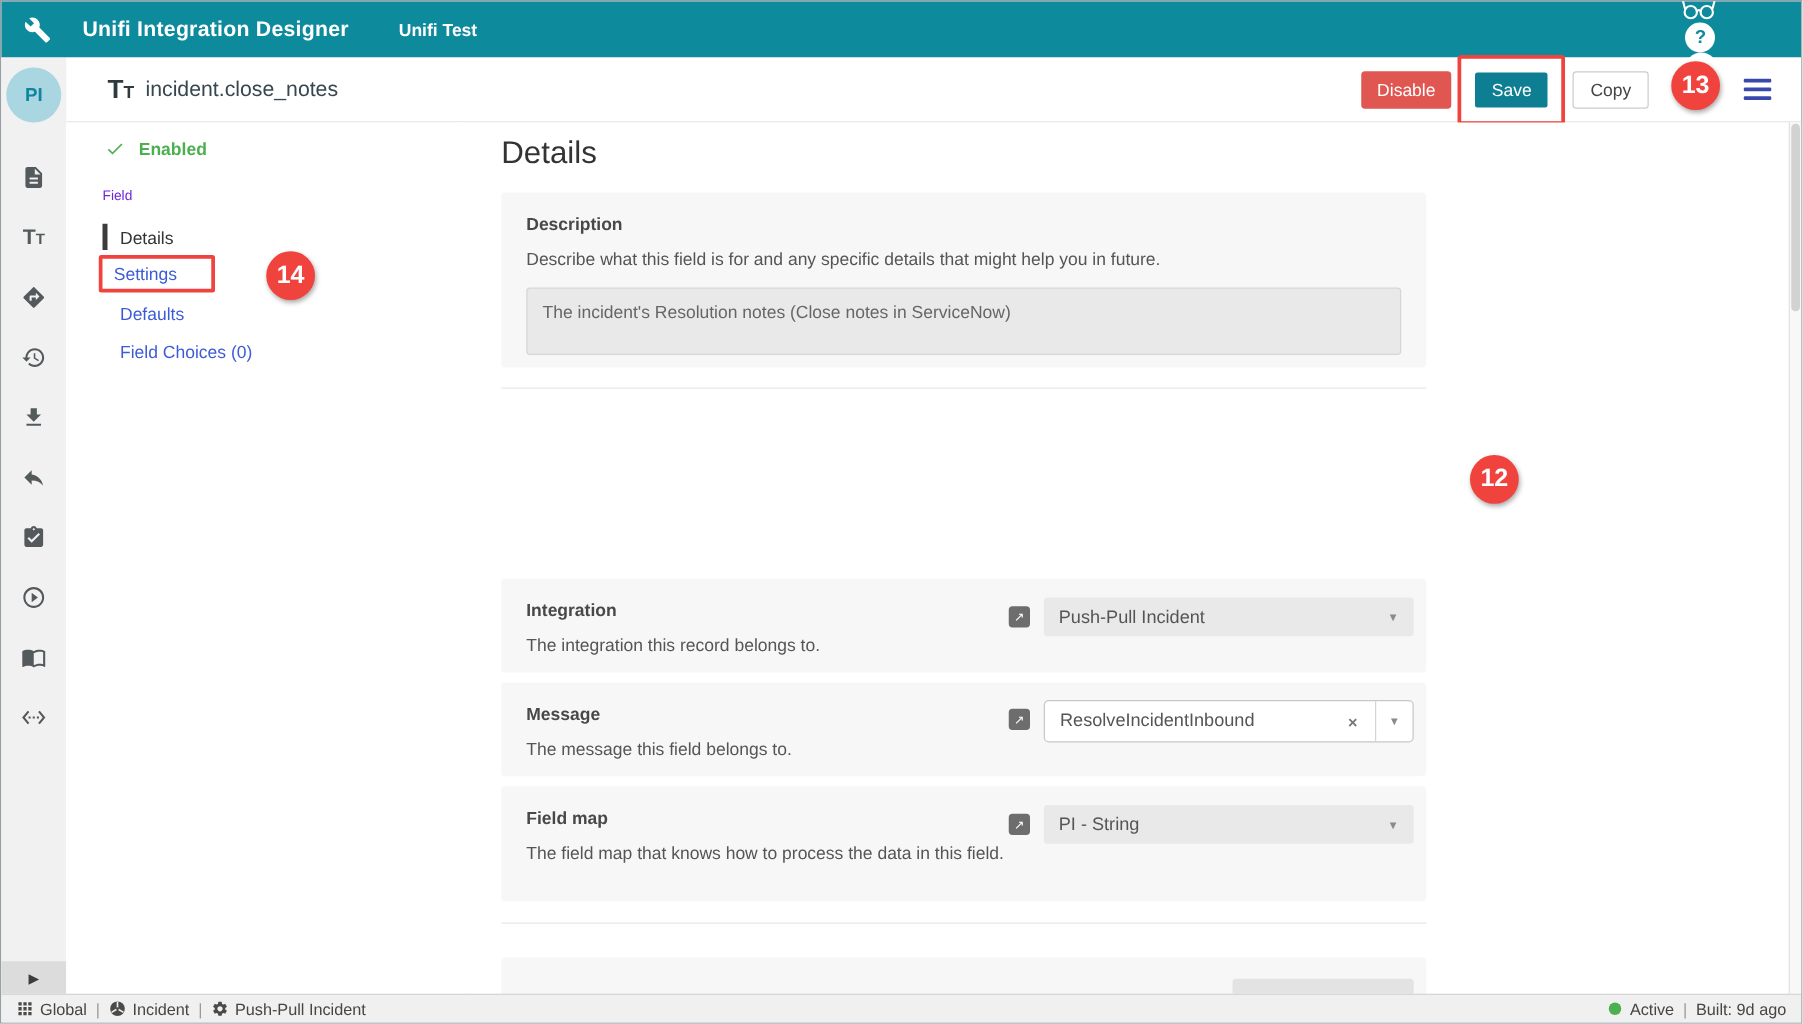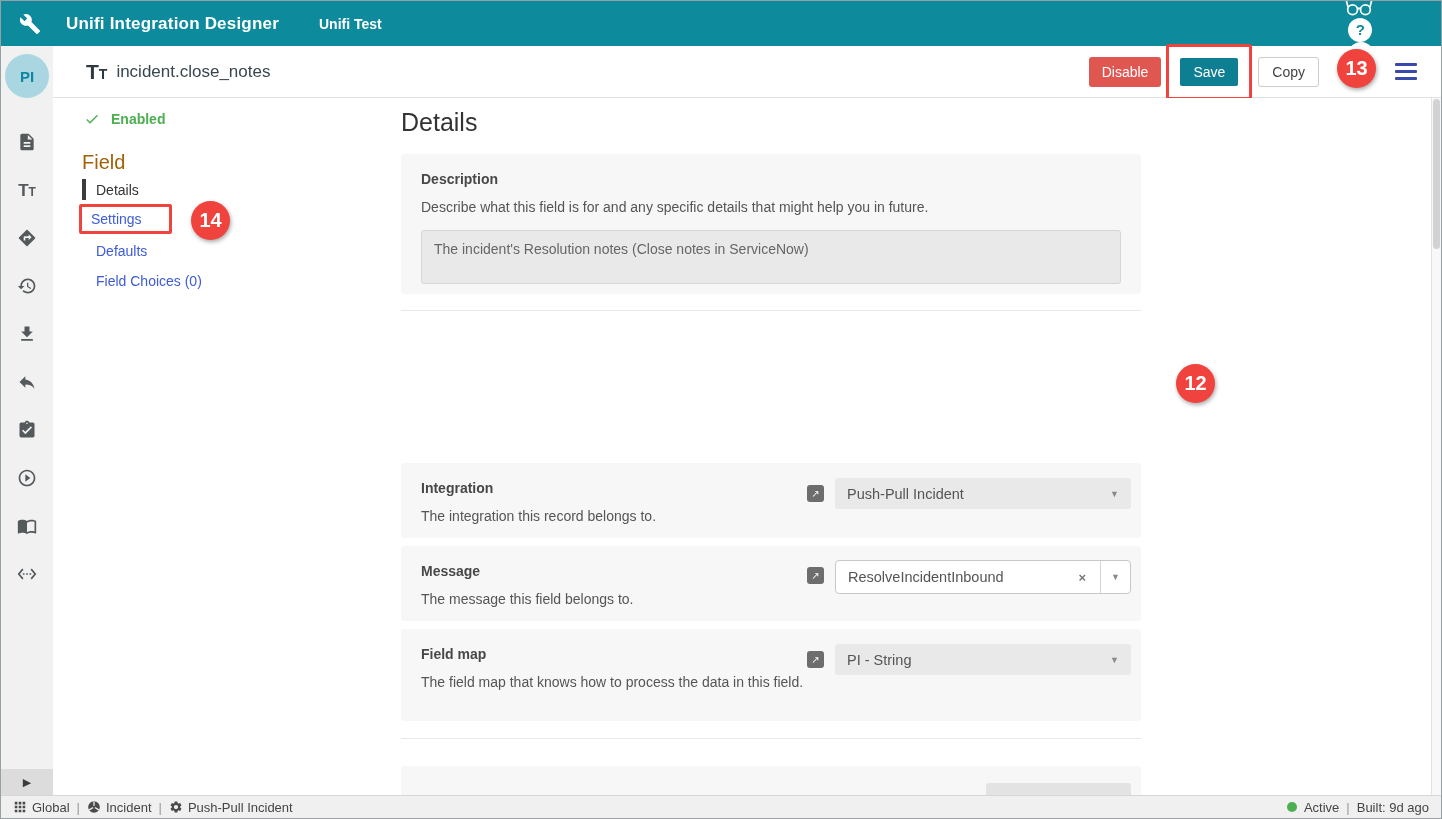--- a/index.html
+++ b/index.html
@@ -60,31 +60,31 @@
   .rail-icon .tt .big { font-size:17px; } .rail-icon .tt .small { font-size:12px; }
   .rail-expand { position:absolute; bottom:0; left:0; width:52px; height:26px; background:#dcdcdc;
                  display:flex; align-items:center; justify-content:center; color:#3c3c3c;
                  font-size:11px; cursor:pointer; }
 
   
   .sidebar { position:absolute; top:97px; left:52px; width:322px; bottom:23px; background:#fff;
              border-right:1px solid #e0e0e0; box-sizing:border-box; }
   .enabled-row { position:absolute; top:13px; left:31px; display:flex; align-items:center; gap:11px;
                  color:#4CAF50; font-size:14px; font-weight:600; }
-  .field-label { position:absolute; top:53px; left:29px; font-size:20px; color:#a16207; }
+  .field-label { position:absolute; top:53px; left:29px; font-size:11px; color:#6d28d9; }
   .side-item { font-size:14px; cursor:pointer; }
   .item-details { position:absolute; top:81px; left:29px; display:flex; align-items:center; color:#333; }
   .active-bar { width:4px; height:21px; background:#3c3c3c; margin-right:10px; }
   .settings-box { position:absolute; top:106px; left:26px; width:78px; height:24px;
                   border:3px solid #F0433D; border-radius:2px; display:flex; align-items:center;
                   padding-left:9px; }
   .link { color:#3D5BD7; }
   .item-defaults { position:absolute; top:145px; left:43px; }
   .item-choices { position:absolute; top:175px; left:43px; }
-  .badge-14 { position:absolute; left:138px; top:103px; }
+  .badge-14 { position:absolute; left:160px; top:103px; }
 
   
   .main { position:absolute; top:97px; left:361px; right:0; bottom:23px; background:#fff; overflow:hidden; }
   .main-heading { position:absolute; top:10px; left:39px; font-size:25px; font-weight:400; color:#333; }
   .card { position:absolute; left:39px; width:740px; background:#f7f7f7; border-radius:3px;
           box-sizing:border-box; padding:17px 20px; }
   .card .label { font-size:14px; font-weight:700; color:#484848; line-height:1.15; }
   .card .help { font-size:14px; color:#555; margin-top:9px; line-height:1.62; }
   .card1 { top:56px; height:140px; }
   .textarea { margin-top:11px; height:54px; width:700px; background:#e9e9e9; border:1px solid #d6d6d6;

